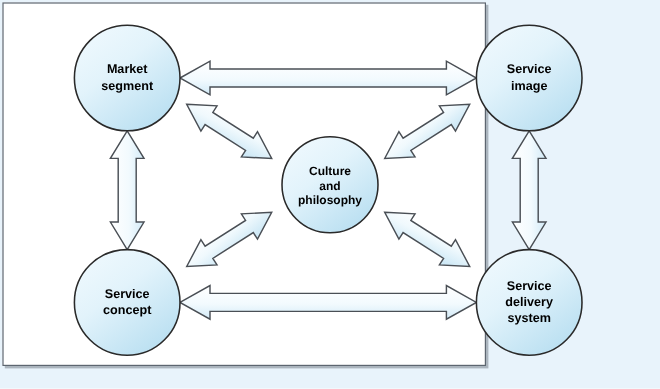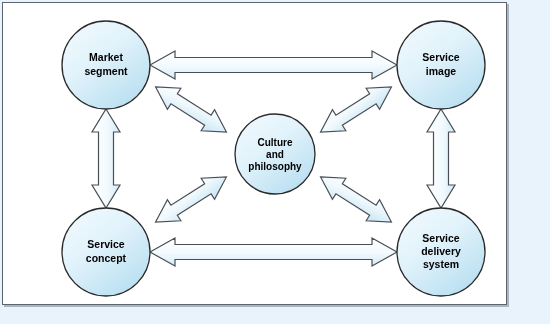--- a/index.html
+++ b/index.html
@@ -10,21 +10,21 @@
     overflow:hidden;
   }
   #page{
     position:relative;
     width:550px;height:324px;
     background:#e8f3fb;
   }
   #frame{
     position:absolute;
     left:2px;top:2px;
-    width:505px;height:303px;
+    width:403px;height:303px;
     background:#ffffff;
     border:1.5px solid #5d6670;
     box-sizing:border-box;
     box-shadow:2px 2px 0 rgba(120,130,140,.55);
   }
   #stage{
     position:absolute;
     left:0;top:0;
     width:505px;height:303px;
   }

